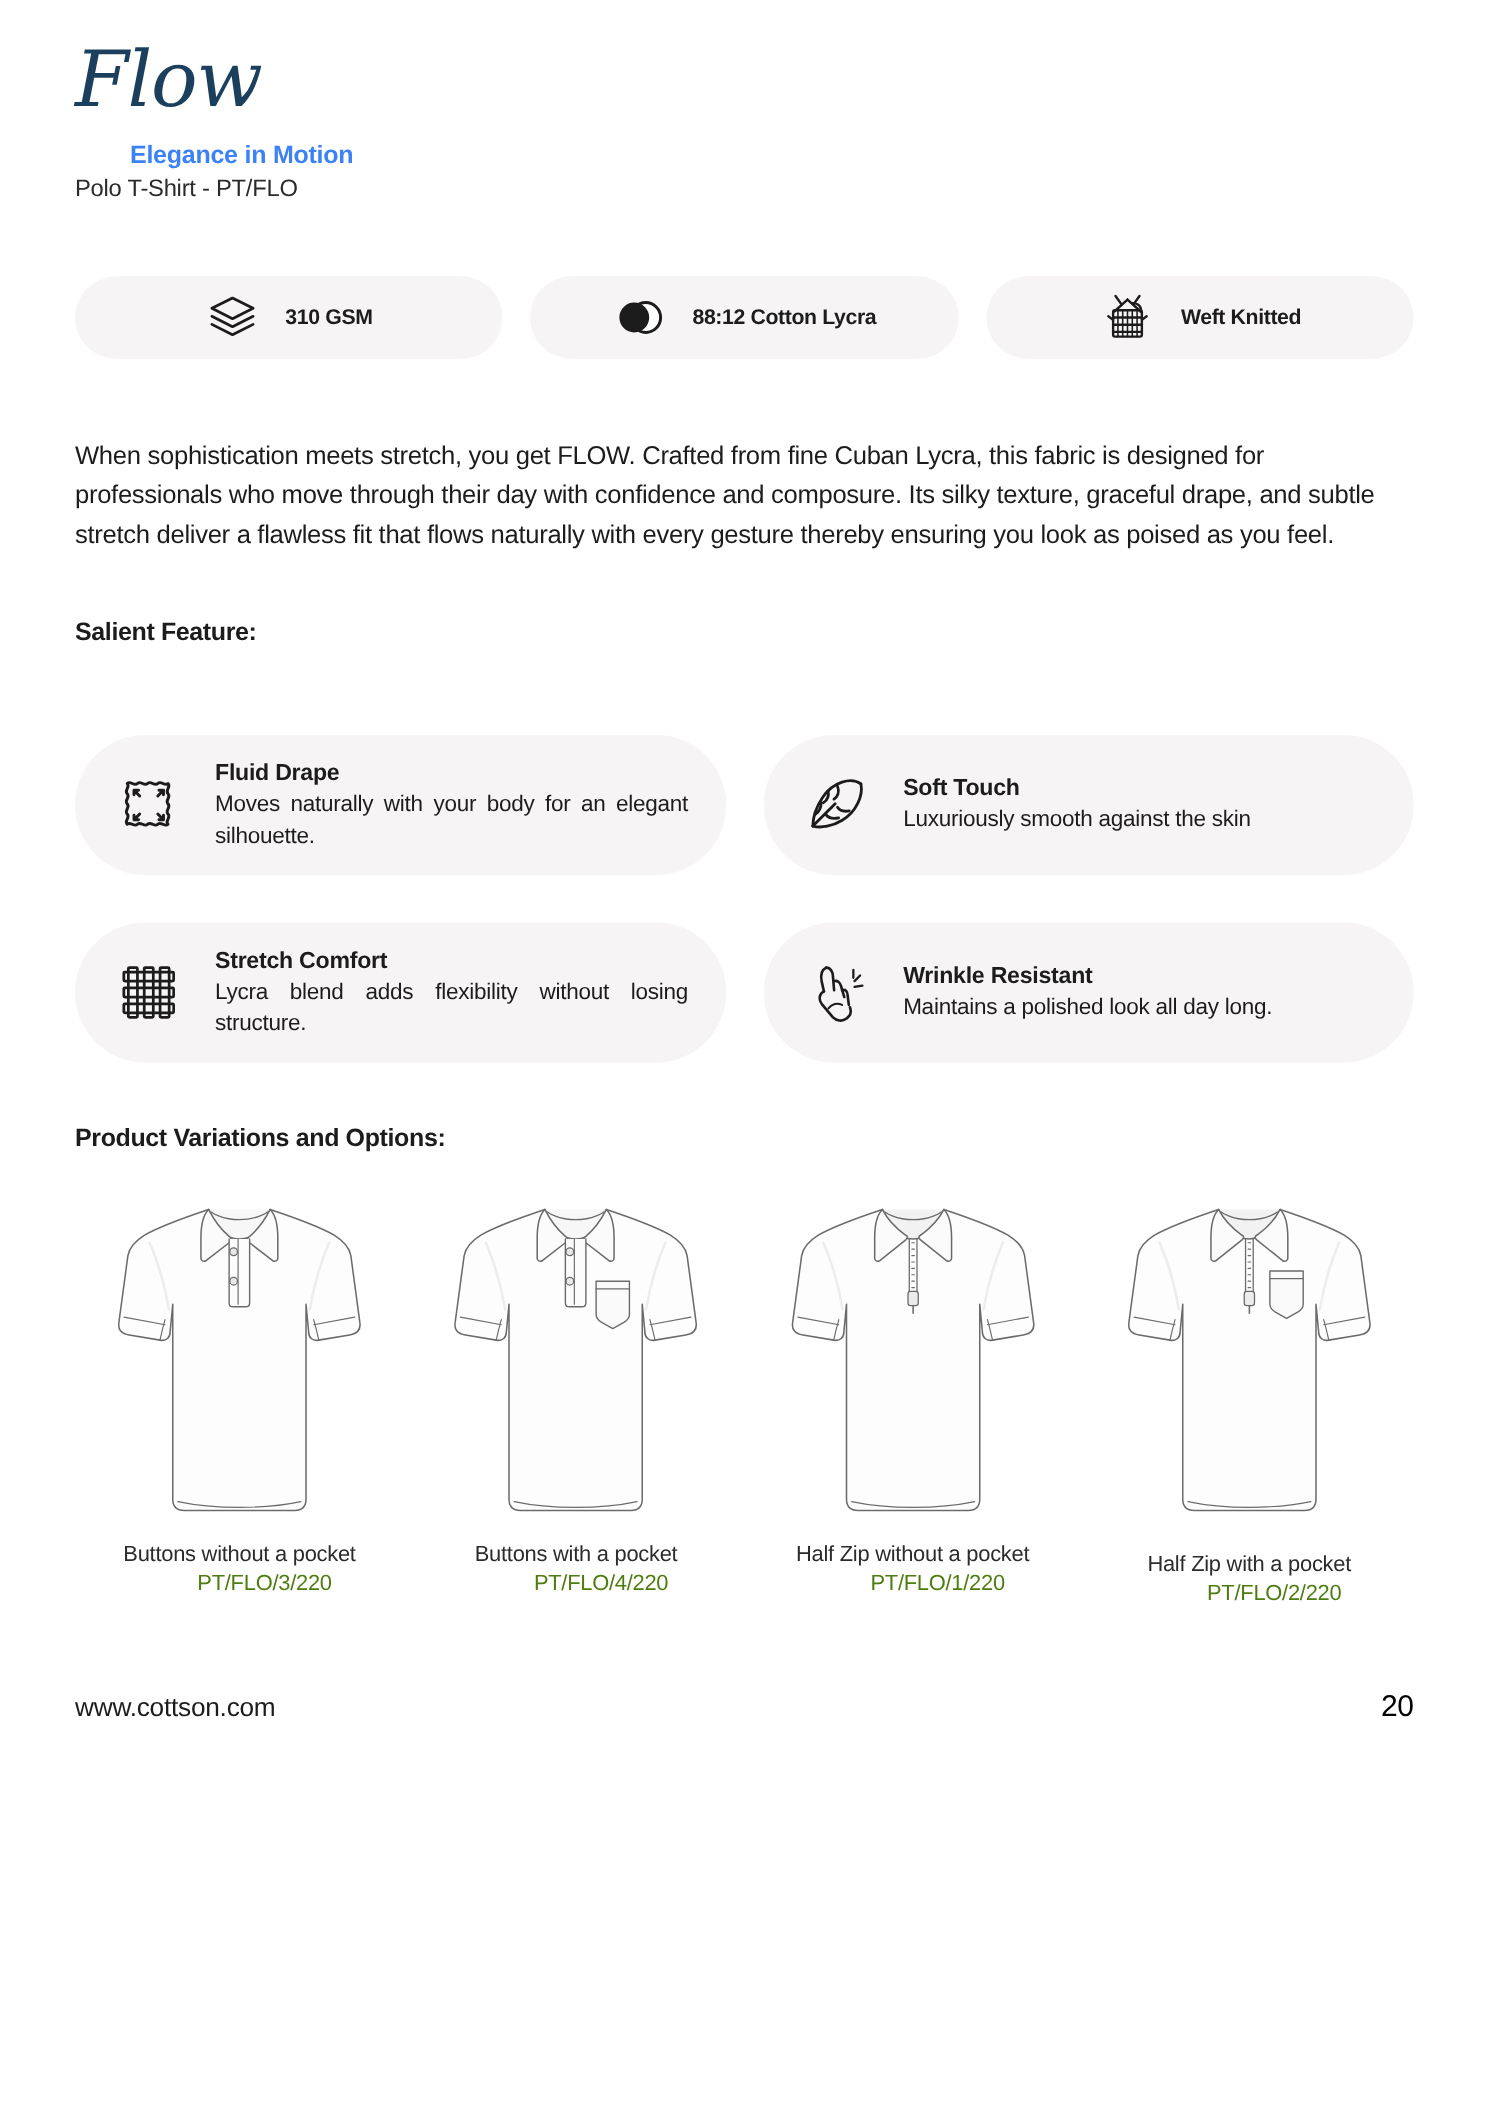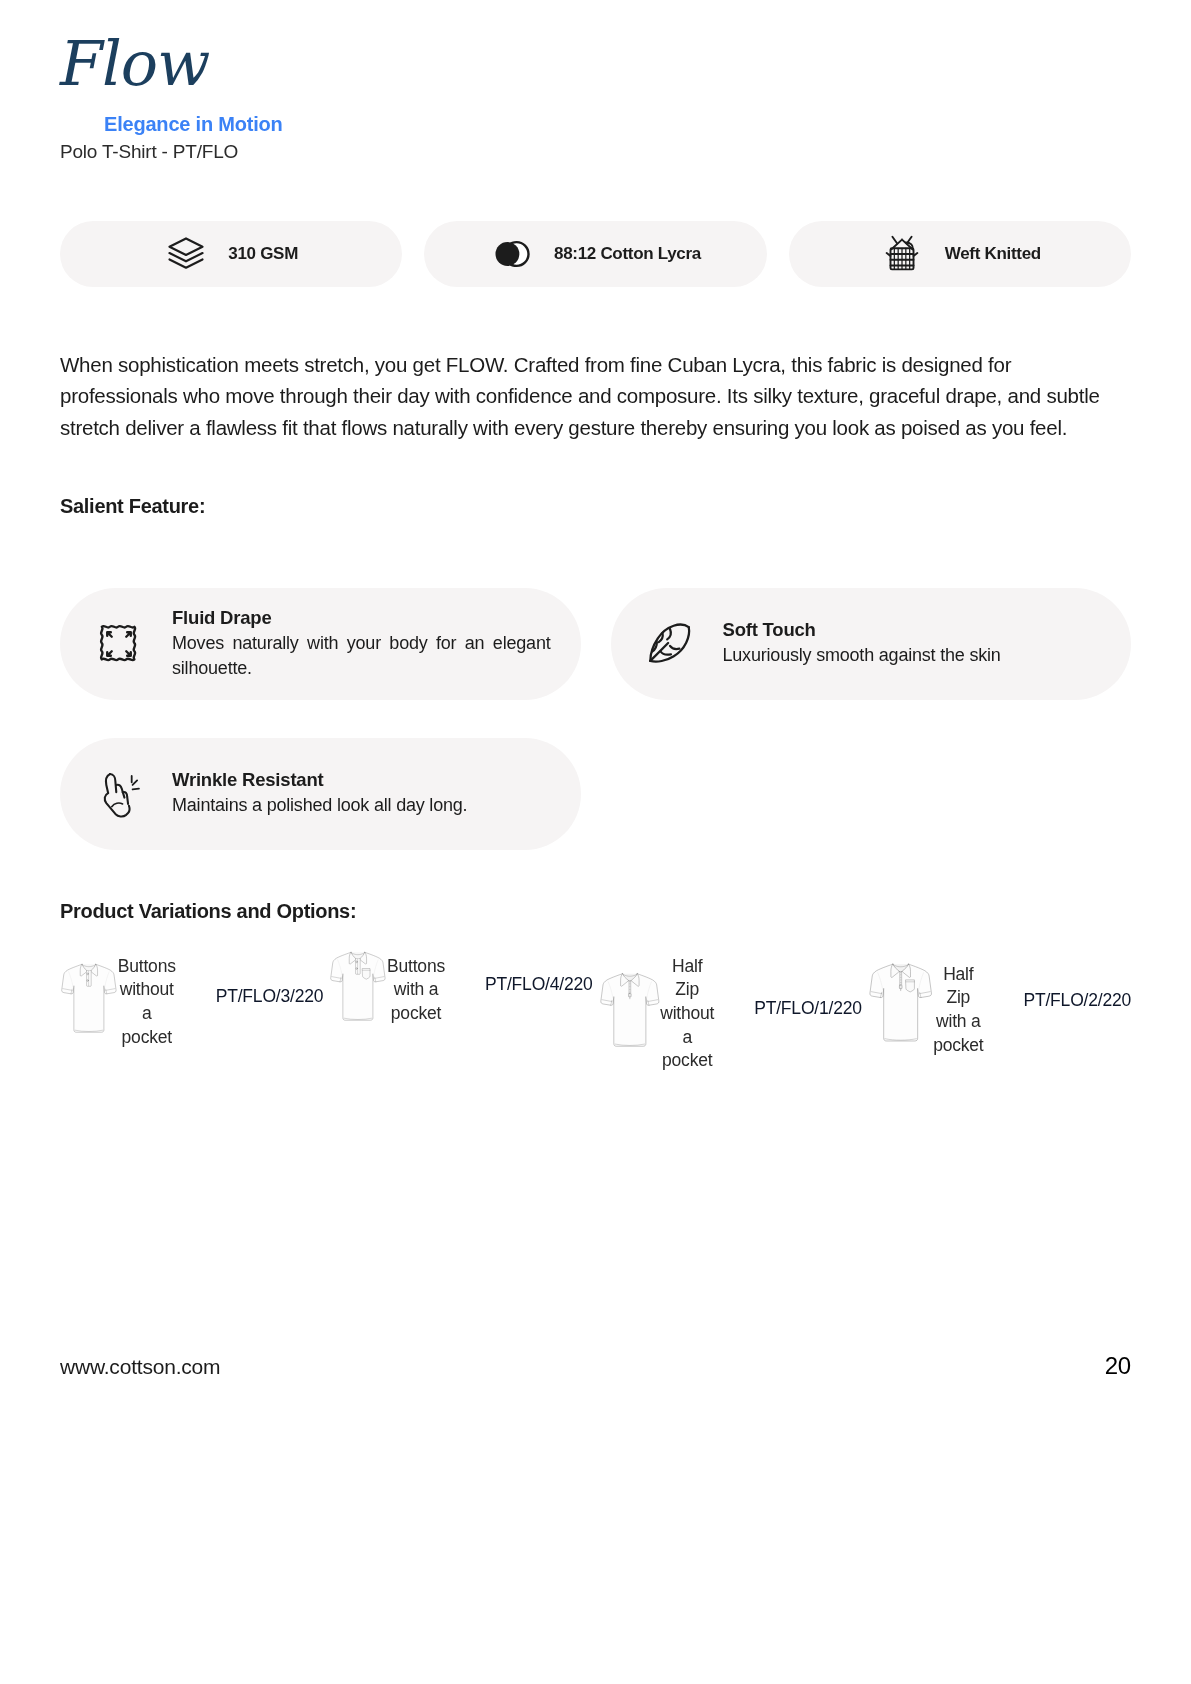--- a/index.html
+++ b/index.html
@@ -128,33 +128,33 @@
   }
 
   
   .variations-row {
     margin-top: 22px;
     display: grid;
     grid-template-columns: repeat(4, 1fr);
     column-gap: 6px;
     align-items: start;
   }
-  .variation { display: flex; flex-direction: row; align-items: center; }
+  .variation { display: flex; flex-direction: column; align-items: center; }
   .variation .shirt { width: 100%; max-width: 205px; }
   .variation-caption {
     font-size: 17.5px;
     color: #2b2b2b;
     text-align: center;
     letter-spacing: -0.2px;
     line-height: 1.35;
     margin-top: 10px;
   }
   .variation-sku {
     font-size: 17.5px;
-    color: #0f172a;
+    color: #4d7c0f;
     text-align: center;
     letter-spacing: -0.2px;
     line-height: 1.35;
     margin-left: 40px;
   }
   .variation.raise .variation-caption { margin-top: 18px; }
 
   
   .footer {
     position: absolute;
@@ -254,20 +254,36 @@
           <path d="M42 37 c-5 1 -8 0 -10 -3 M33 43 c-5 1 -9 0 -11 -3"></path>
           <path d="M18 30 c0 5 -2 8 -5 10"></path>
         </svg>
       </span>
       <div class="feature-text">
         <div class="feature-title">Soft Touch</div>
         <div class="feature-desc">Luxuriously smooth against the skin</div>
       </div>
     </div>
 
+    <div class="feature-card">
+      <span class="feature-icon">
+        <svg width="58" height="58" viewBox="0 0 64 64" fill="none" stroke="#1c1c1c" stroke-width="2.4" stroke-linejoin="round">
+          <rect x="14" y="10" width="8" height="44" rx="1"></rect>
+          <rect x="28" y="10" width="8" height="44" rx="1"></rect>
+          <rect x="42" y="10" width="8" height="44" rx="1"></rect>
+          <rect x="10" y="14" width="44" height="8" rx="1"></rect>
+          <rect x="10" y="28" width="44" height="8" rx="1"></rect>
+          <rect x="10" y="42" width="44" height="8" rx="1"></rect>
+        </svg>
+      </span>
+      <div class="feature-text">
+        <div class="feature-title">Stretch Comfort</div>
+        <div class="feature-desc">Lycra blend adds flexibility without losing structure.</div>
+      </div>
+    </div>
 
     <div class="feature-card right">
       <span class="feature-icon">
         <svg width="58" height="58" viewBox="0 0 64 64" fill="none" stroke="#1c1c1c" stroke-width="2.3" stroke-linecap="round" stroke-linejoin="round">
           <path d="M22 10 c-4 2 -5 7 -4 12 l2 9"></path>
           <path d="M22 10 c4 0 6 4 6 8 l1 12"></path>
           <path d="M29 22 c3 -1 5 1 6 4 l3 10"></path>
           <path d="M36 30 c3 -1 5 1 5 5 l1 8"></path>
           <path d="M20 31 c-4 2 -5 7 -2 11 l10 12 c3 3 8 4 12 1 l2 -2 c2 -2 2 -5 1 -8"></path>
           <path d="M46 12 v7 M52 17 l-5 5 M54 26 l-7 1" stroke-width="2"></path>

